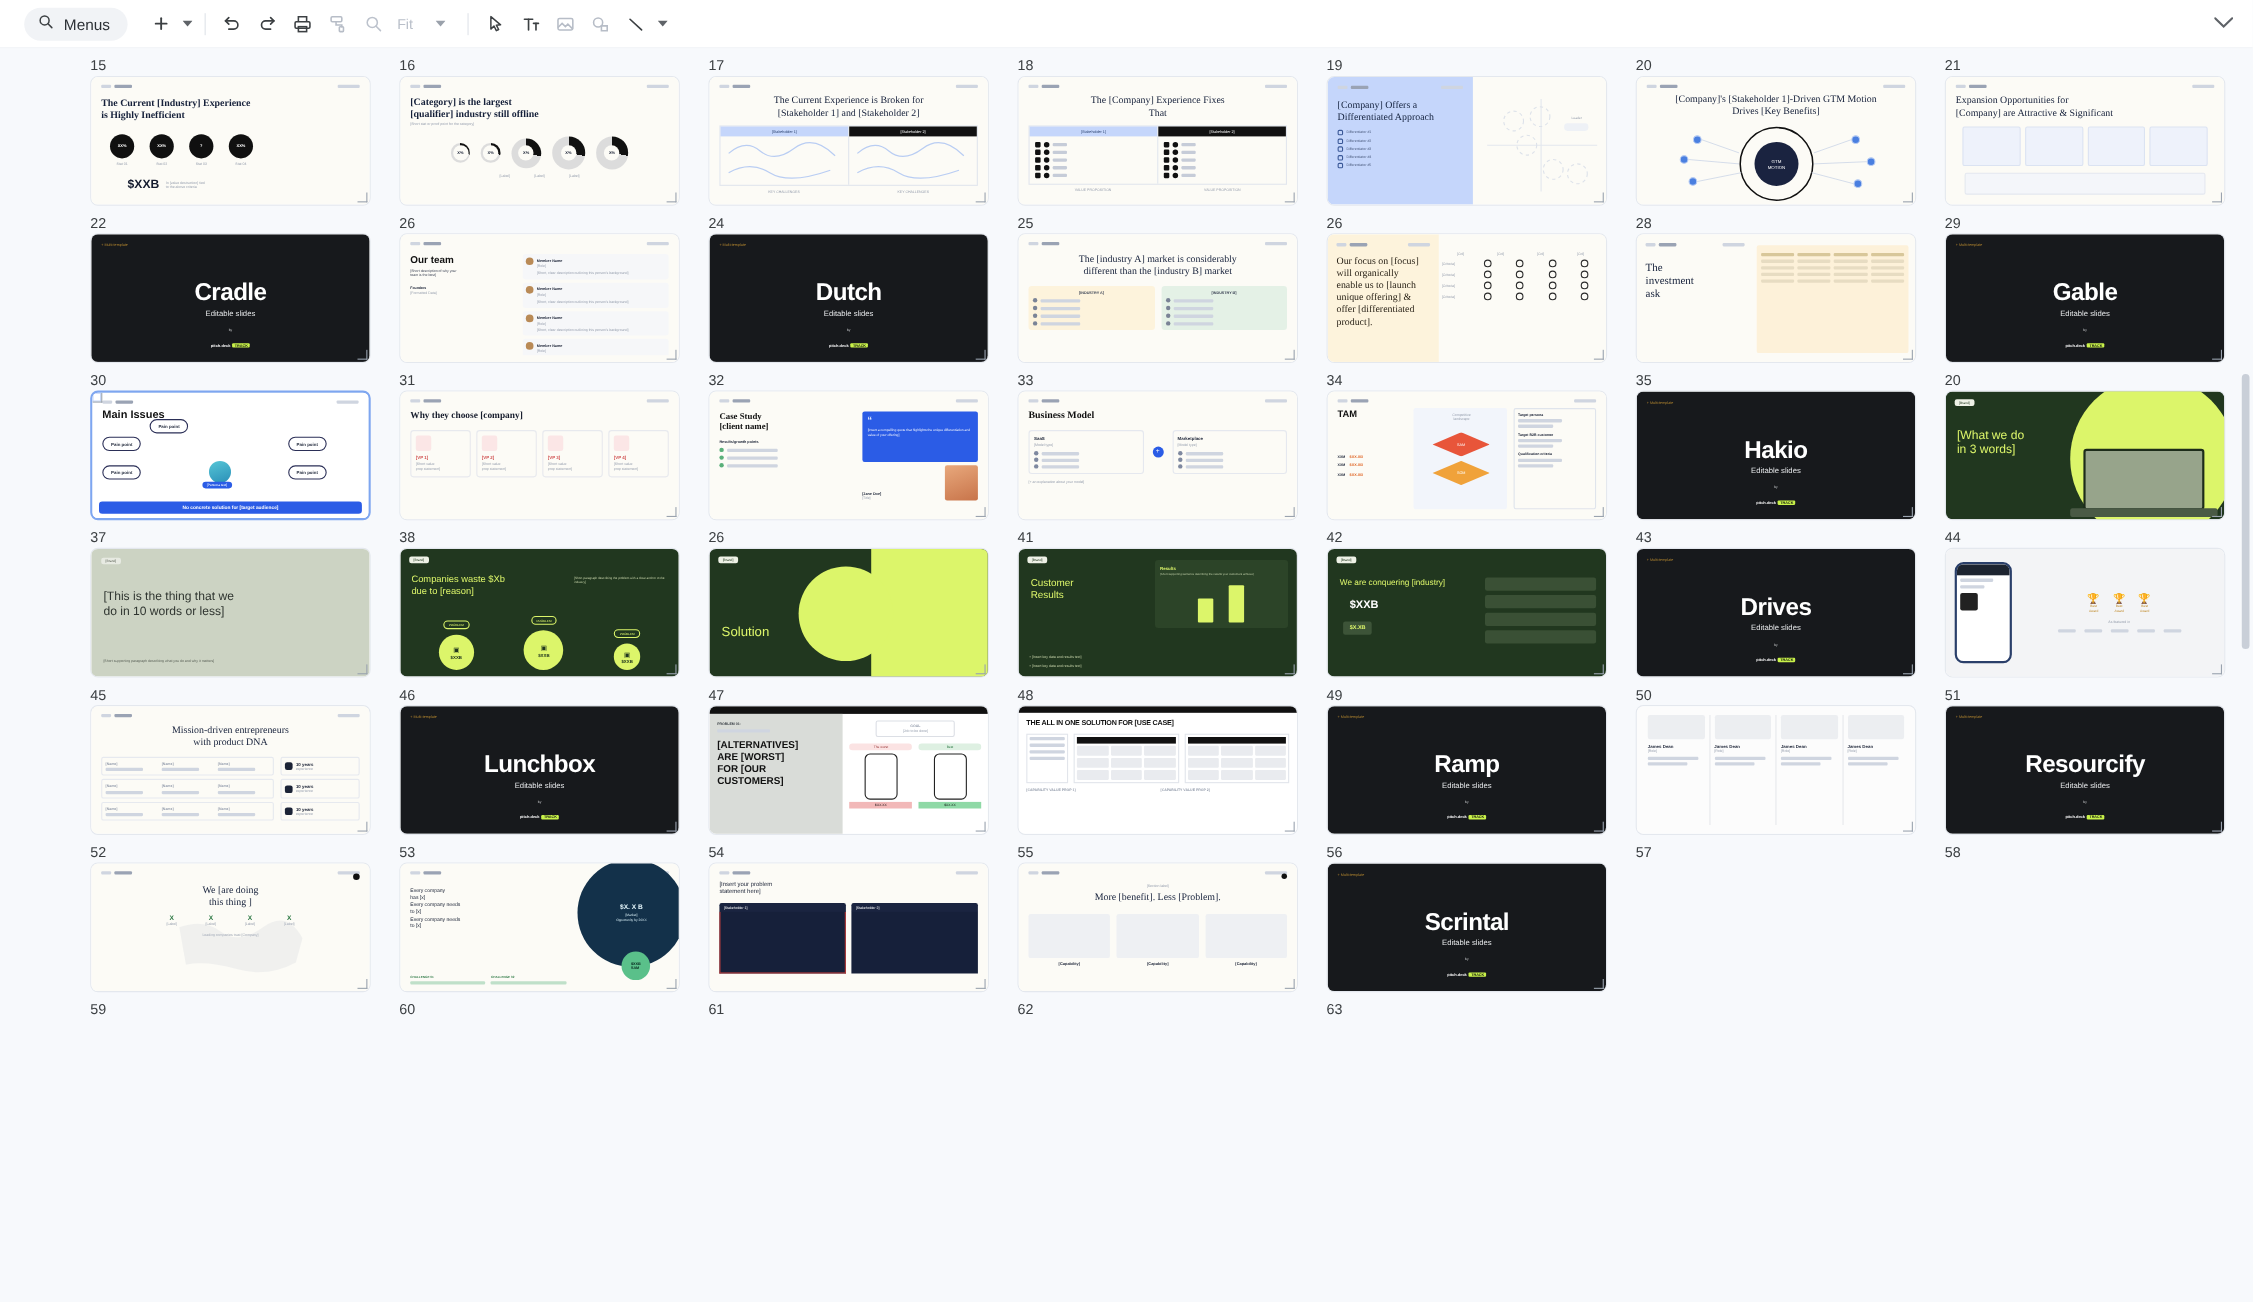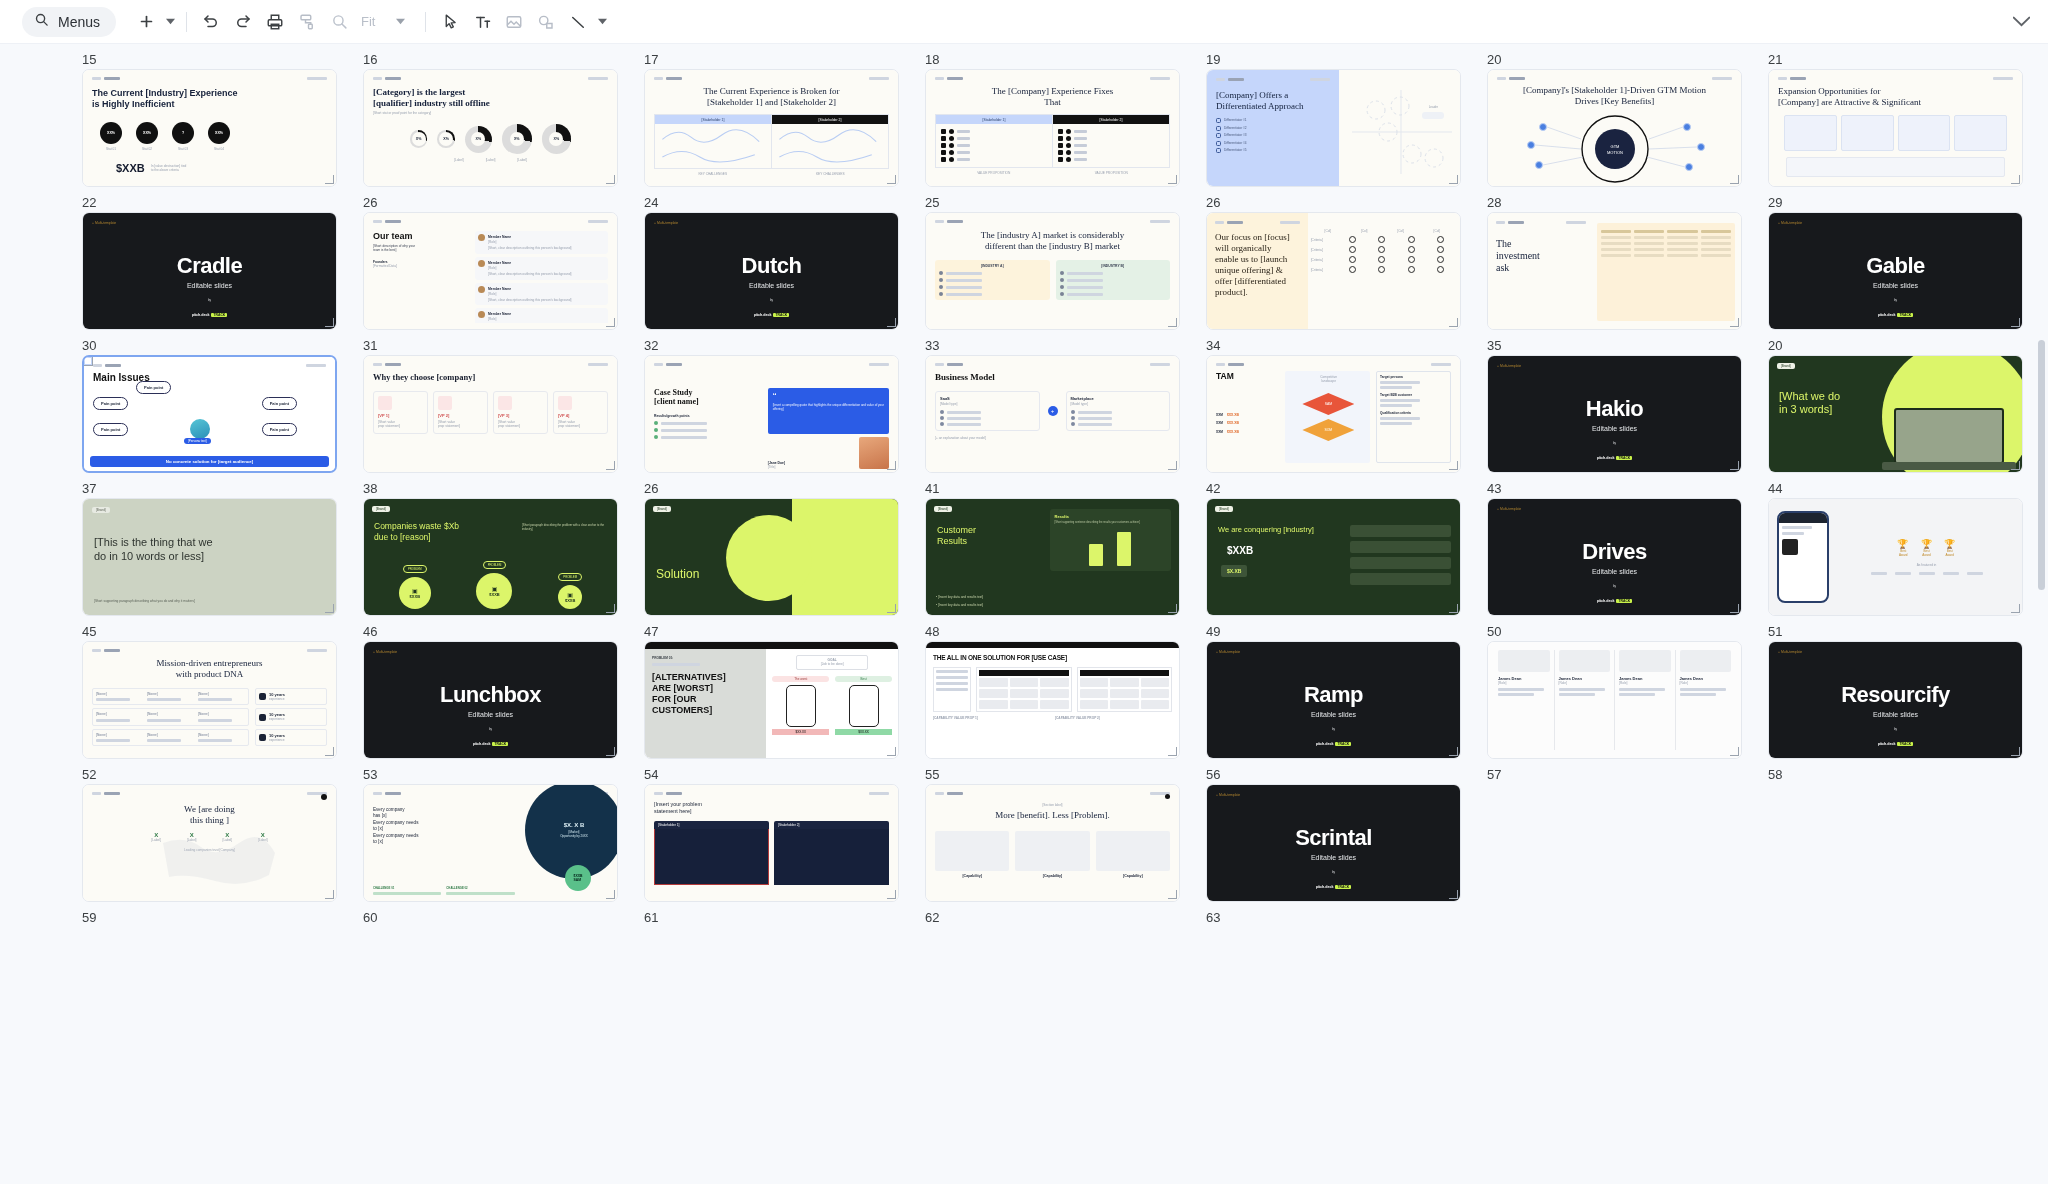--- a/index.html
+++ b/index.html
@@ -261,21 +261,21 @@
         <div class="thumb handles">
           <div class="cream">
             <div class="sl">
               <div class="sl-head">
     <span class="sl-brand">
                   <span class="bar" style="width:9px"></span>
                   <span class="bar" style="width:16px;background:#9aa3b4"></span>
                 </span>
     <span class="bar" style="width:20px"></span>
               </div>
-      <div class="title-sm title-bold" style="margin-top:8px;font-family:Liberation Sans, sans-serif">The Current [Industry] Experience<br>is Highly Inefficient</div>
+      <div class="title-sm title-bold" style="margin-top:8px;font-family:Liberation Serif, serif">The Current [Industry] Experience<br>is Highly Inefficient</div>
       <div style="display:flex;gap:14px;margin-top:12px;padding-left:8px">
                 <div style="text-align:center">
         <div class="donut">XX%</div>
         <div class="tiny" style="margin-top:3px">Stat 01</div>
                 </div>
                 <div style="text-align:center">
         <div class="donut">XX%</div>
         <div class="tiny" style="margin-top:3px">Stat 02</div>
                 </div>
                 <div style="text-align:center">
@@ -950,21 +950,21 @@
         <div class="thumb handles">
           <div class="cream">
             <div class="sl">
               <div class="sl-head">
     <span class="sl-brand">
                   <span class="bar" style="width:9px"></span>
                   <span class="bar" style="width:16px;background:#9aa3b4"></span>
                 </span>
     <span class="bar" style="width:20px"></span>
               </div>
-      <div style="display:flex;gap:8px;margin-top:22px">
+      <div style="display:flex;gap:24px;margin-top:8px">
         <div style="width:45%">
           <div style="font-size:8px;font-weight:700;color:#111;font-family:'Liberation Serif',serif">Case Study<br>[client name]</div>
           <div style="margin-top:8px">
             <div style="font-size:3.4px;font-weight:700;color:#1b2336">Results/growth points</div>
             <div style="display:flex;gap:3px;align-items:center;margin-top:3px">
                       <span style="width:4px;height:4px;border-radius:50%;background:#5ab07a"></span>
                       <span class="bar" style="width:46px"></span>
                     </div>
                     <div style="display:flex;gap:3px;align-items:center;margin-top:3px">
                       <span style="width:4px;height:4px;border-radius:50%;background:#5ab07a"></span>

